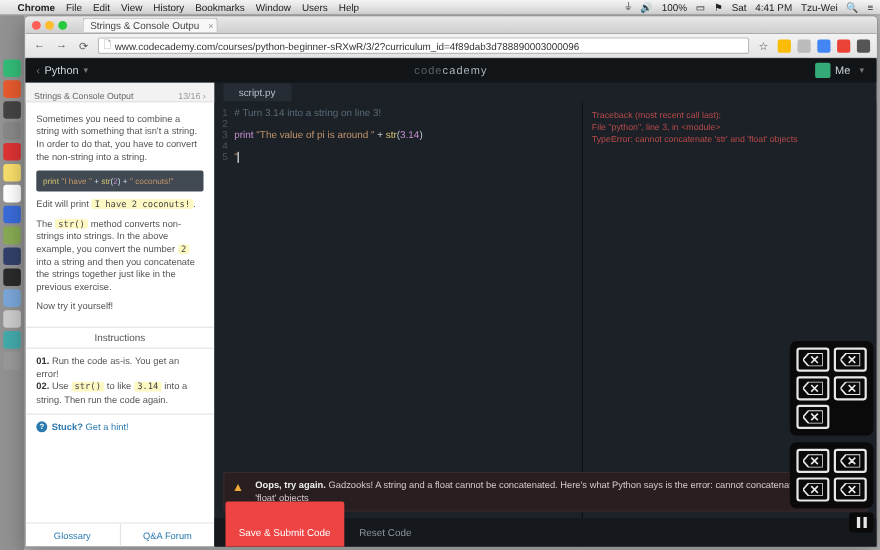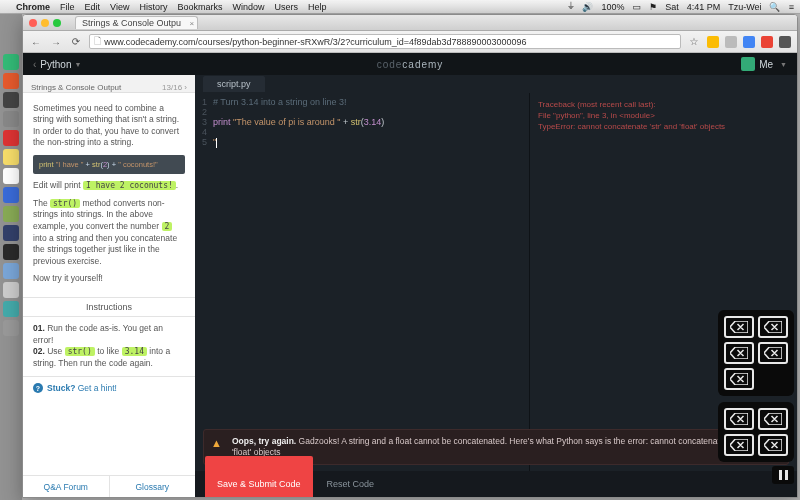--- a/index.html
+++ b/index.html
@@ -39,21 +39,21 @@
 
 
 .lesson { width:172px; background:#fff; color:#333; display:flex; flex-direction:column; overflow:hidden;}
 .lesson .crumb{ height:18px; background:#f2f2f2; border-bottom:1px solid #e0e0e0; display:flex; align-items:flex-end; padding:0 8px; font-size:8px; color:#666;}
 .lesson .crumb .cnt{ margin-left:auto; color:#999;}
 .lesson .content{ padding:10px 10px 6px 10px; overflow:hidden;}
 .lesson h1{ font-size:14px; font-weight:bold; color:#222; line-height:1.15; margin-bottom:8px;}
 .lesson p{ font-size:8.5px; color:#555; line-height:1.35; margin-bottom:6px;}
 .codebox{ background:#414a52; color:#cde; padding:5px 6px; font-family:Menlo,monospace; font-size:7.5px; border-radius:2px; margin:4px 0 6px 0; white-space:nowrap;}
 .codebox .s{color:#c3946a;} .codebox .f{color:#d3c272;} .codebox .n{color:#c38fce;}
-code.inline{ background:#bef264; padding:0 3px; border-radius:2px; font-family:Menlo,monospace; font-size:8px; color:#444;}
+code.inline{ background:#fef9c3; padding:0 3px; border-radius:2px; font-family:Menlo,monospace; font-size:8px; color:#444;}
 .instr-tab{ border-top:1px solid #e3e3e3; border-bottom:1px solid #e3e3e3; text-align:center; padding:4px 0; font-size:9px; font-weight:normal; color:#555;}
 .steps{ padding:6px 10px; font-size:8.5px; color:#555; line-height:1.4;}
 .steps b{color:#333;}
 .hint{ border-top:1px solid #e3e3e3; padding:6px 10px; font-size:8.5px; color:#2a7ab0; display:flex; align-items:center; gap:4px;}
 .hint .q{ width:10px; height:10px; border-radius:50%; background:#2a7ab0; color:#fff; display:flex; align-items:center; justify-content:center; font-size:7px; font-weight:bold;}
 .lesson .footer{ margin-top:auto; border-top:1px solid #e3e3e3; display:flex; height:22px;}
 .lesson .footer a{ flex:1; display:flex; align-items:center; justify-content:center; font-size:8.5px; color:#2a7ab0;}
 .lesson .footer a:first-child{border-right:1px solid #e3e3e3;}
 
 
@@ -198,22 +198,22 @@
         <div class="instr-tab">Instructions</div>
         <div class="steps">
           <div><b>01.</b><span> Run the code as-is. You get an error!</span></div>
           <div><b>02.</b><span> Use </span><code class="inline">str()</code><span> to like </span><code class="inline">3.14</code><span> into a string. Then run the code again.</span></div>
         </div>
         <div class="hint">
           <span class="q">?</span>
           <span><b>Stuck?</b><span> Get a hint!</span></span>
         </div>
         <div class="footer">
+          <a>Glossary</a>
           <a>Q&amp;A Forum</a>
-          <a>Glossary</a>
         </div>
       </div>
 
       <div class="codearea">
         <div class="filetab">
             <span>script.py</span>
           </div>
         <div class="editor-row">
           <div class="editor">
             <div class="ln">

